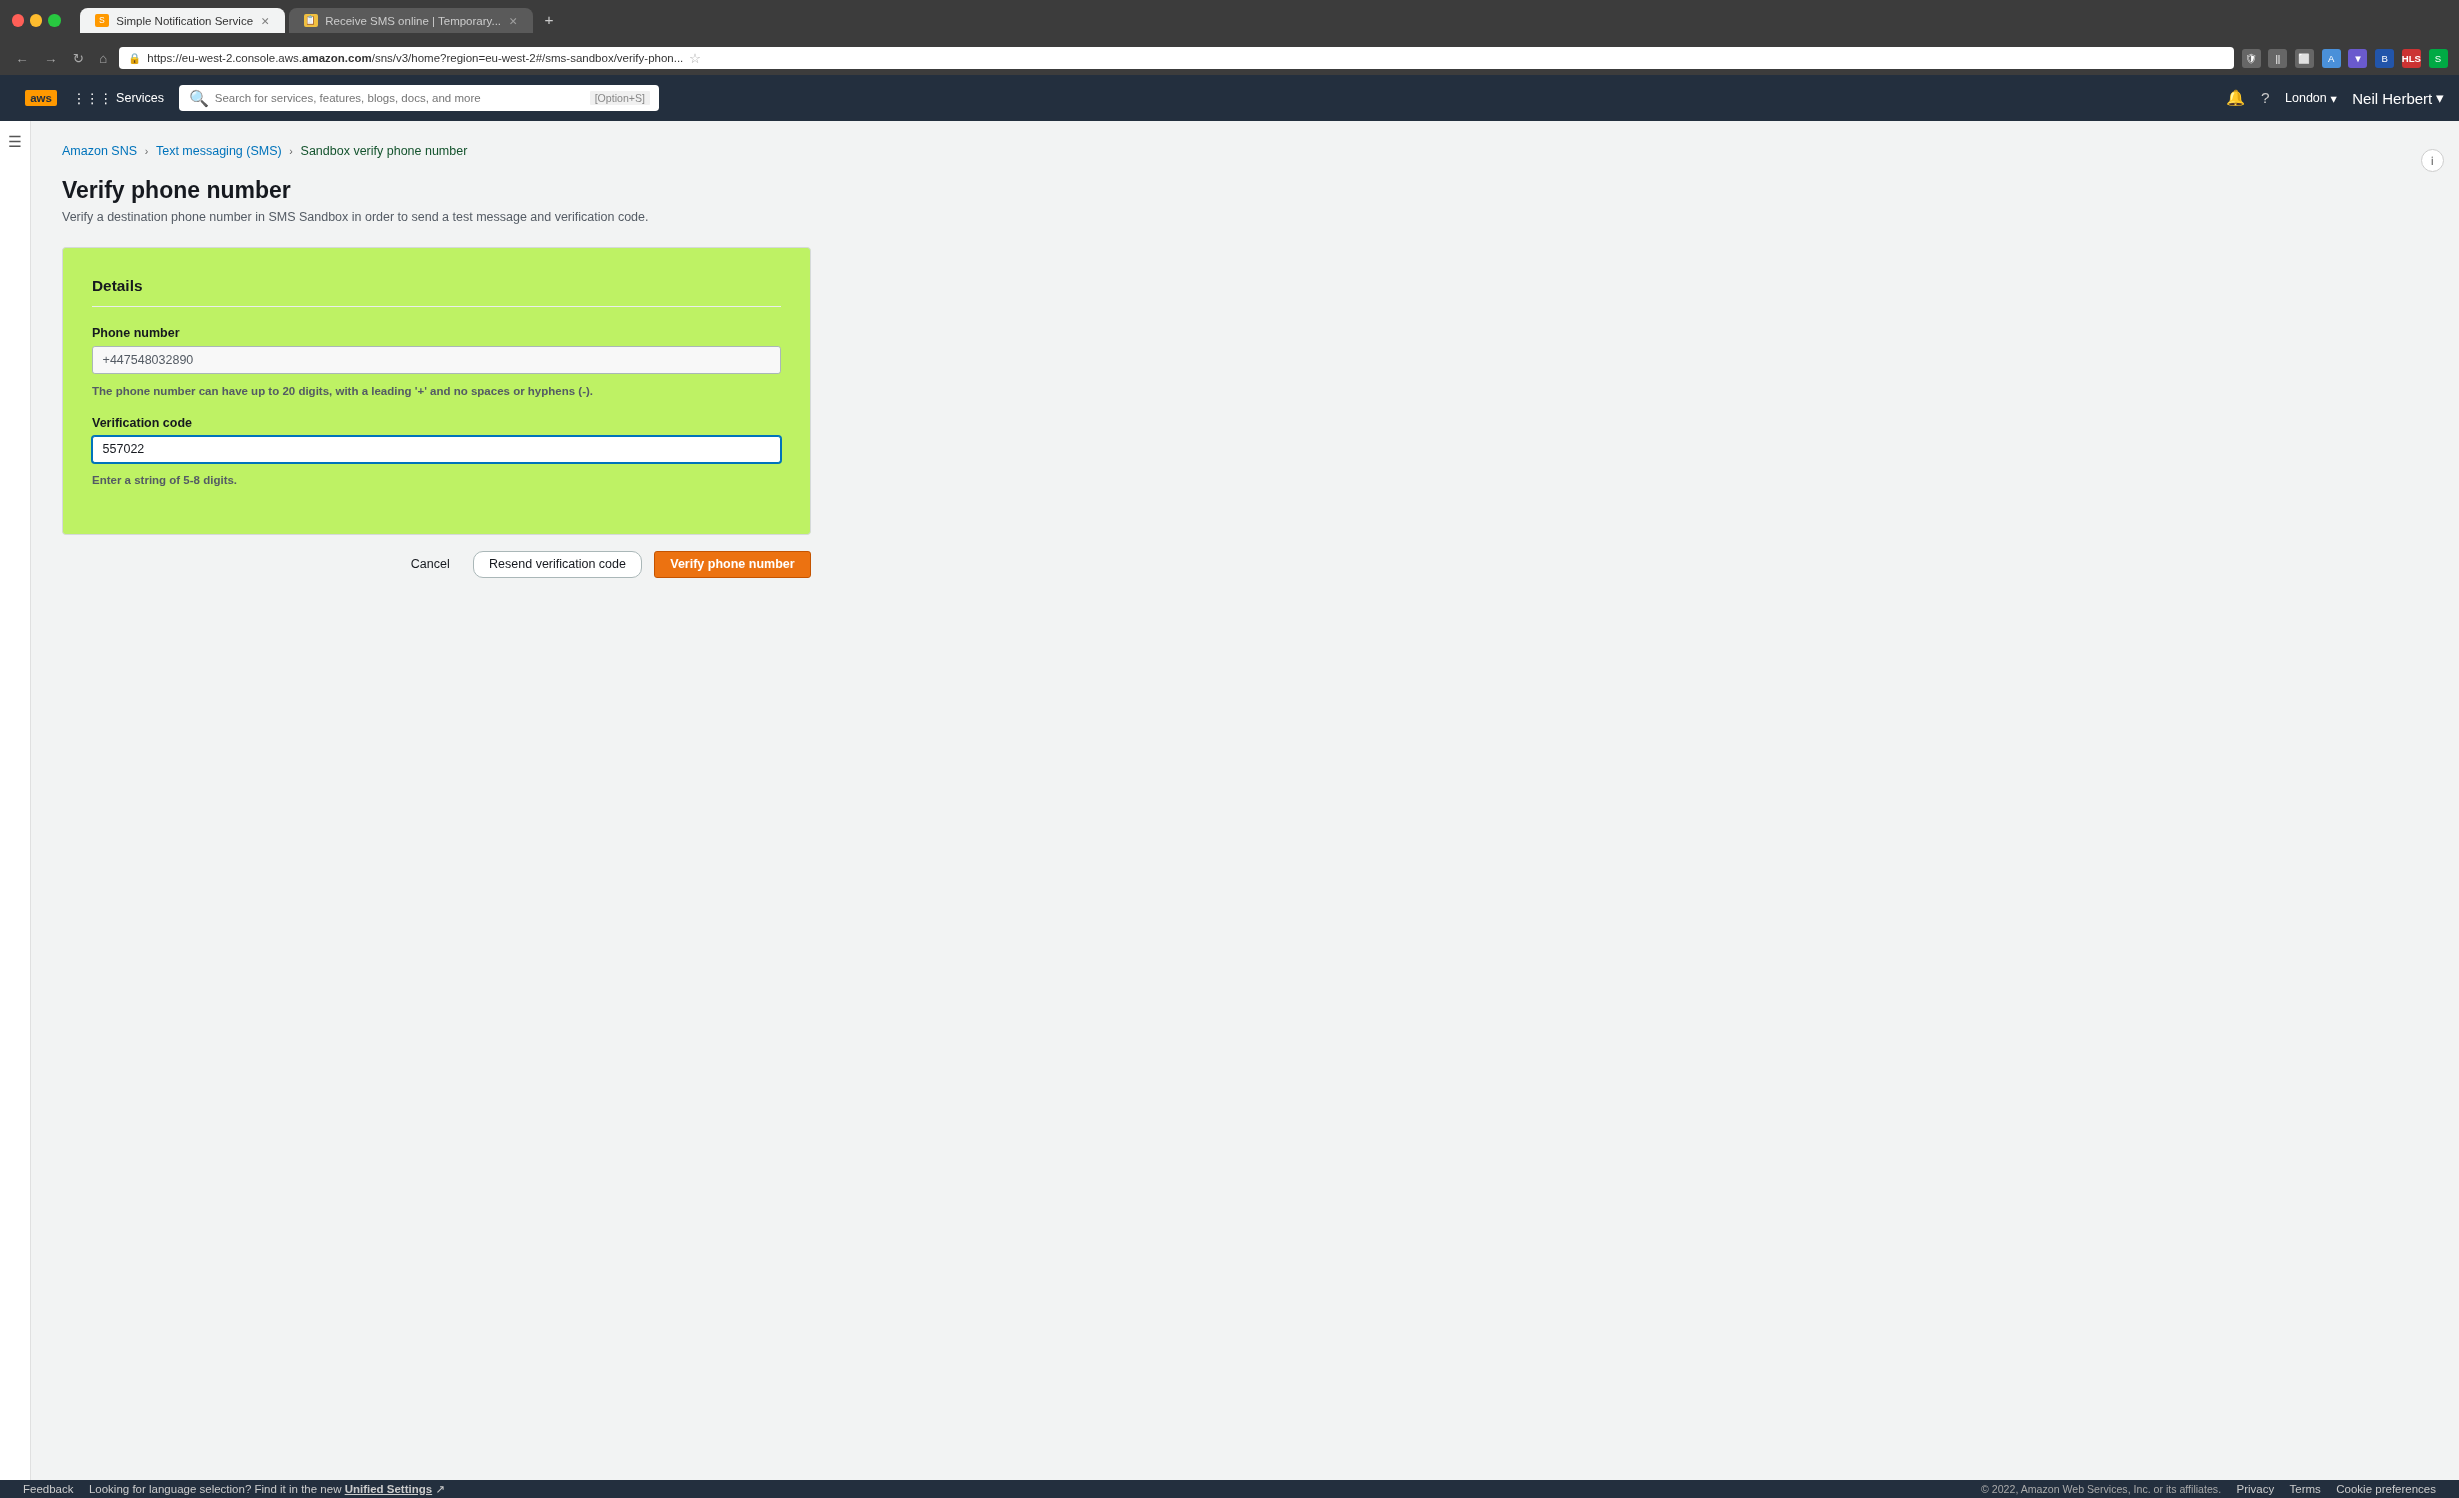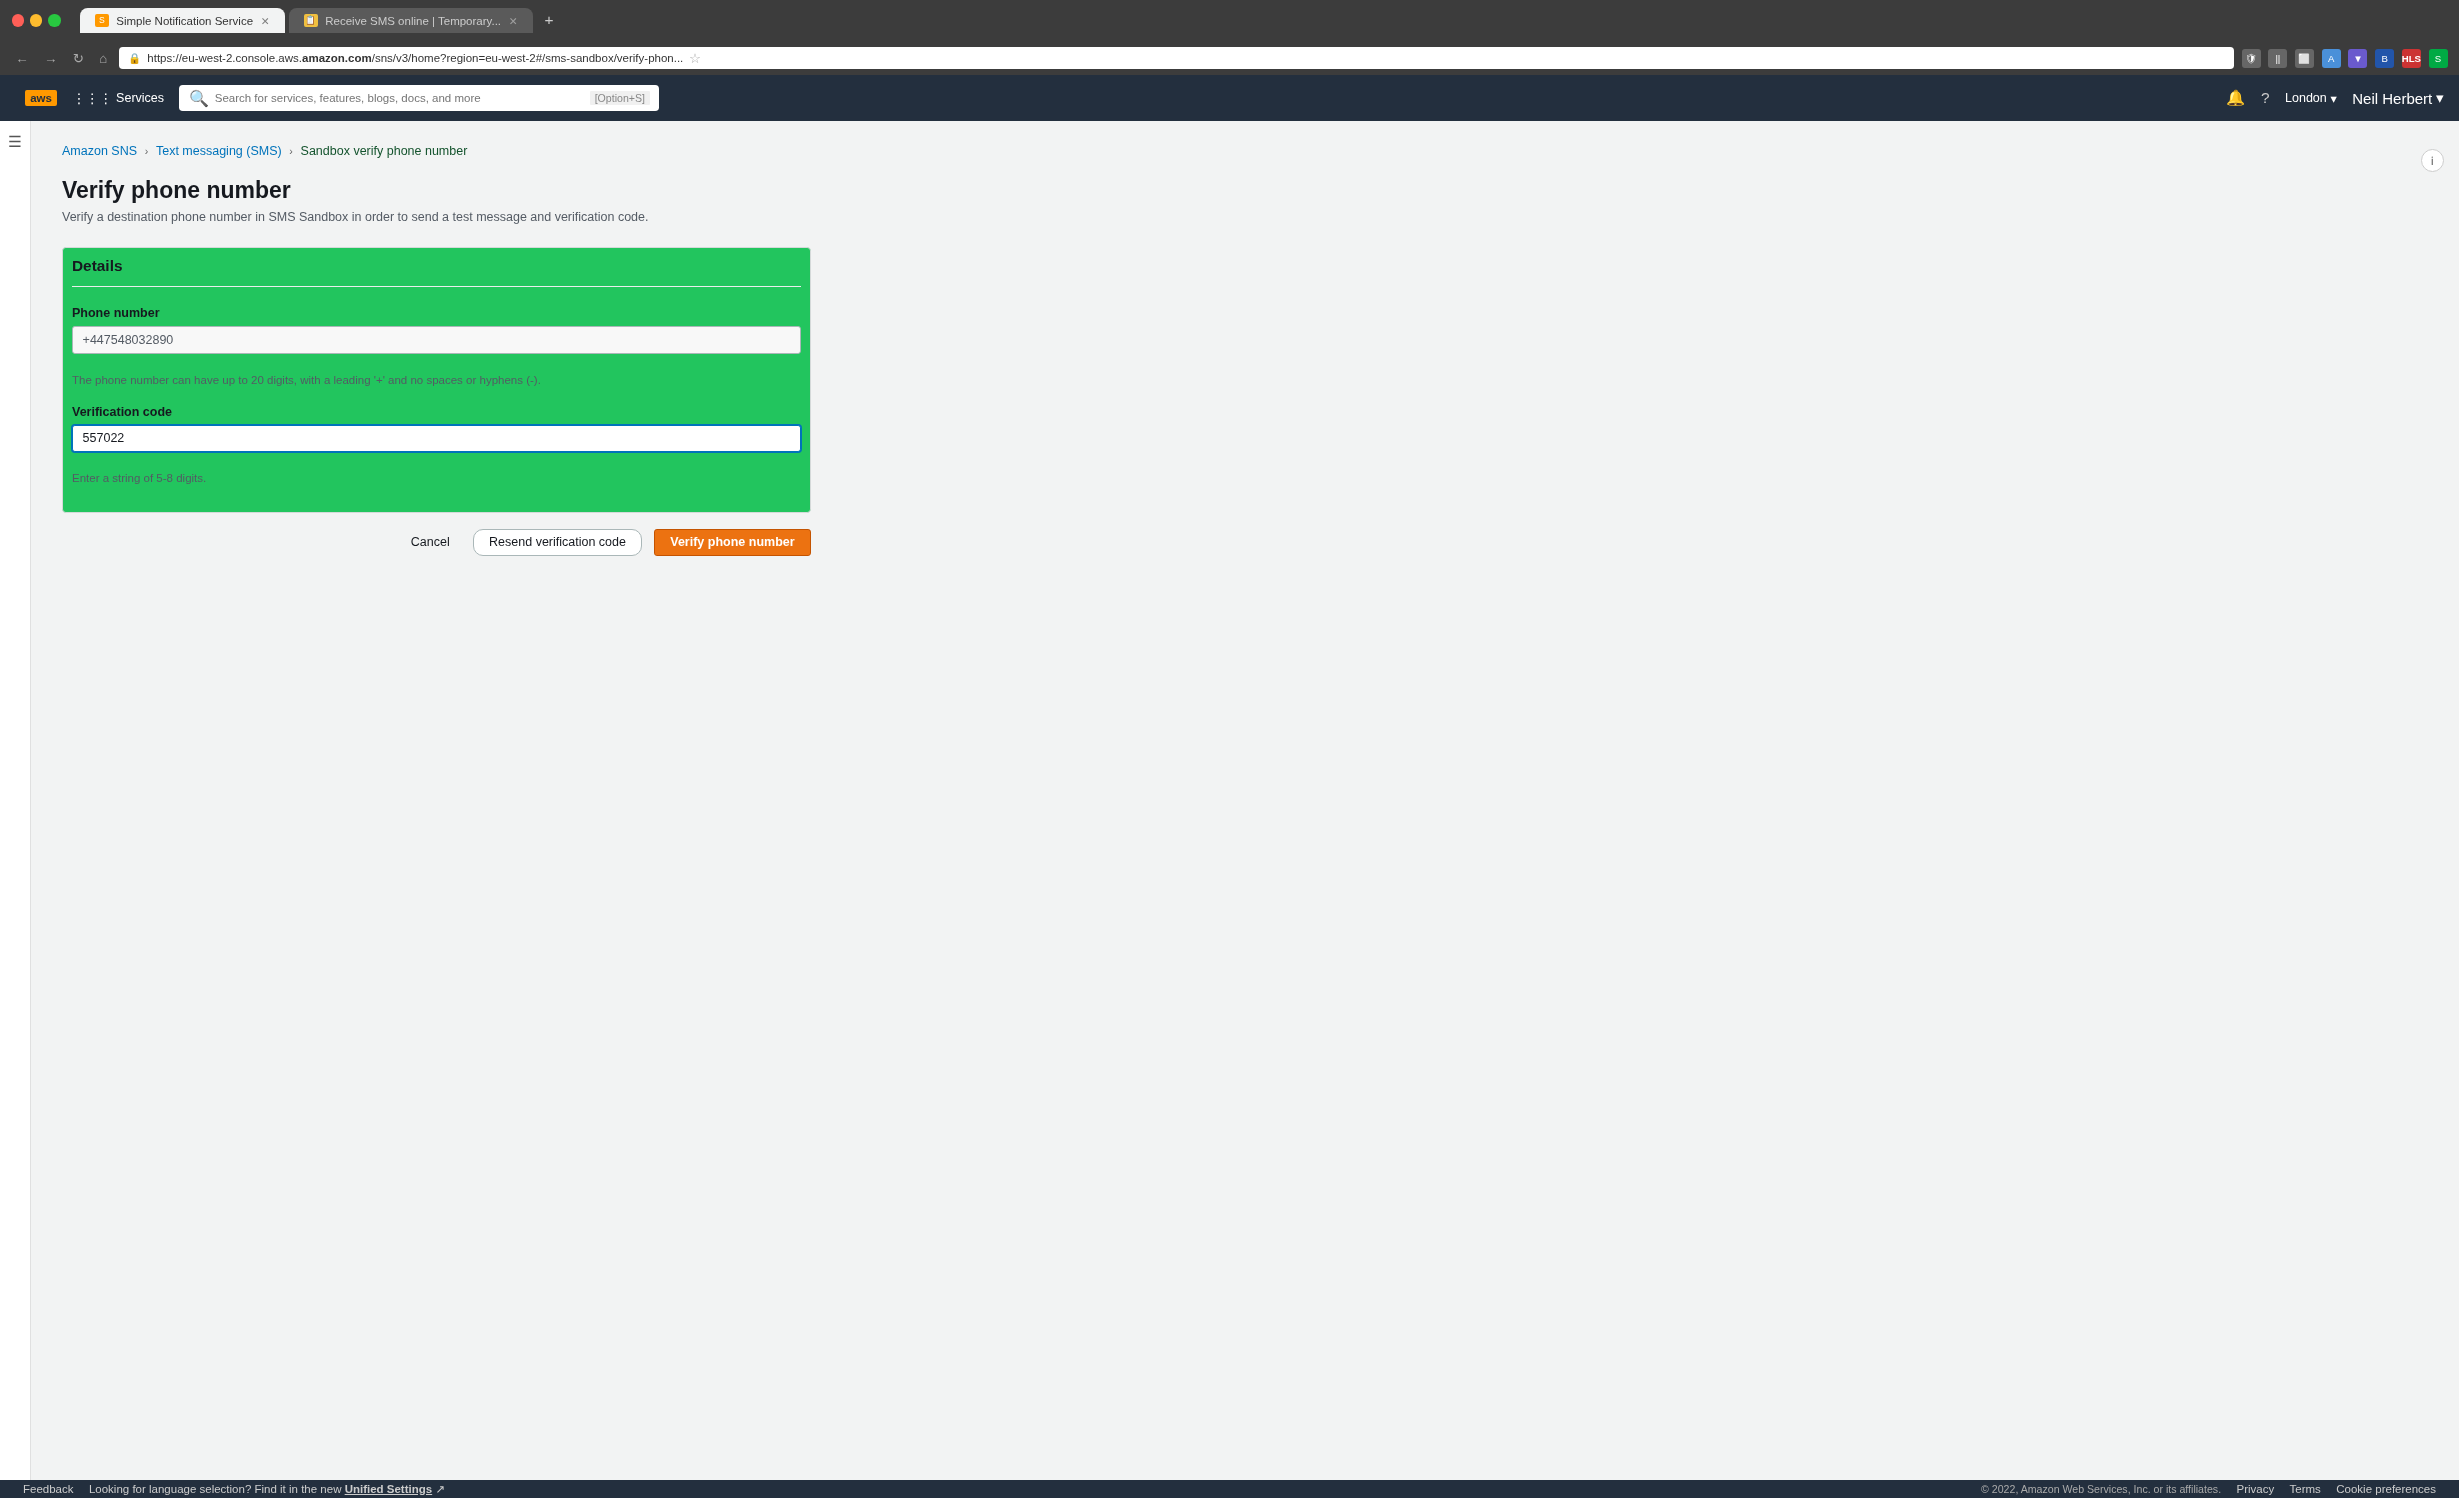--- a/index.html
+++ b/index.html
@@ -55,29 +55,29 @@
     .breadcrumb { display: flex; align-items: center; gap: 7.7px; margin-bottom: 19px; font-size: 12.5px; }
     .breadcrumb a { color: #0073bb; text-decoration: none; cursor: pointer; }
     .breadcrumb-sep { color: #666; font-size: 10.6px; }
     .breadcrumb-current { color: #14532d; }
 
     
     .page-title { font-size: 23px; font-weight: 600; color: #16191f; margin-bottom: 5.8px; }
     .page-description { font-size: 12.5px; color: #545b64; margin-bottom: 23px; }
 
     
-    .card { background: #22c55e; border: 1px solid #d5d9d9; border-radius: 3.8px; padding: 9px; max-width: 749px; }
+    .card { background: #bef264; border: 1px solid #d5d9d9; border-radius: 3.8px; padding: 29px; max-width: 749px; }
     .card-title { font-size: 15.4px; font-weight: 700; color: #16191f; margin-bottom: 19px; padding-bottom: 11.5px; border-bottom: 1px solid #eaeded; }
 
     
     .form-group { margin-bottom: 19px; }
     .form-label { font-size: 12.5px; font-weight: 600; color: #16191f; margin-bottom: 5.8px; display: block; }
     .form-input { width: 100%; padding: 5.8px 9.6px; border: 1px solid #aab7b8; border-radius: 2.9px; font-size: 12.5px; color: #16191f; outline: none; background: #fff; }
     .form-input.active-focus { border-color: #0073bb; box-shadow: 0 0 0 1px #0073bb; }
-    .form-hint { font-size: 11.5px; color: #545b64; margin-top: 20px; }
+    .form-hint { font-size: 11.5px; color: #545b64; margin-top: 11px; font-weight: bold; }
 
     
     .actions-row { display: flex; align-items: center; justify-content: flex-end; gap: 11.5px; margin-top: 15.4px; }
     .btn-cancel { background: transparent; border: none; color: #16191f; font-size: 12.5px; cursor: pointer; padding: 5.8px 11.5px; font-weight: 500; }
     .btn-secondary { background: #fff; border: 1px solid #aab7b8; color: #16191f; font-size: 12.5px; cursor: pointer; padding: 5.8px 15.4px; border-radius: 10px; font-weight: 500; }
     .btn-primary { background: #ec7211; border: 1px solid #c45300; color: #fff; font-size: 12.5px; cursor: pointer; padding: 5.8px 15.4px; border-radius: 2.9px; font-weight: 600; }
 
     
     .info-icon-container { position: fixed; right: 15.4px; top: 149px; width: 23px; height: 23px; background: #fff; border-radius: 50%; border: 1px solid #ccc; display: flex; align-items: center; justify-content: center; font-size: 11.5px; color: #555; cursor: pointer; }
 

